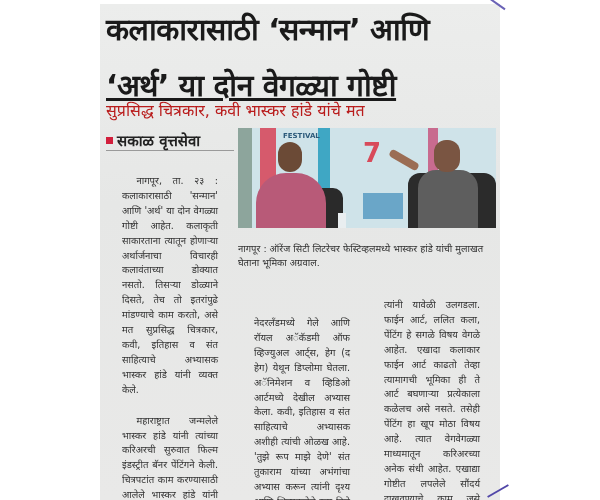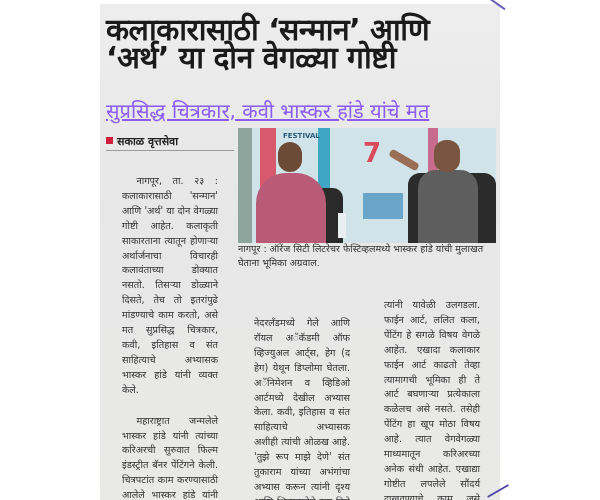--- a/index.html
+++ b/index.html
@@ -2,31 +2,31 @@
 <html><head>
 <meta charset="utf-8">
 <style>
   html, body { margin:0; padding:0; }
   body { width:600px; height:500px; background:#ffffff; position:relative; overflow:hidden;
          font-family:"DejaVu Sans", sans-serif; }
   .clip { position:absolute; left:100px; top:4px; width:400px; height:496px;
           background:linear-gradient(180deg,#ecedec 0%,#e6e7e6 40%,#e9e9e8 100%); }
   .h1 { position:absolute; left:106px; top:8px; font-size:30px; font-weight:bold; color:#1a1a1a;
         letter-spacing:-0.5px; line-height:44px; white-space:nowrap; }
-  .h1.l2 { top:36px; }
-  .sub { position:absolute; left:106px; top:96px; font-size:20px; color:#8b5cf6; white-space:nowrap; line-height:30px;text-decoration:underline; }
+  .h1.l2 { top:64px;text-decoration:underline; }
+  .sub { position:absolute; left:106px; top:96px; font-size:16px; color:#b91c1c; white-space:nowrap; line-height:30px; }
   .byline { position:absolute; left:106px; top:132px; width:128px; height:16px; display:flex; align-items:center;
-            font-size:11px; font-weight:bold; color:#222; border-bottom:1px solid #9a9a9a; padding-bottom:2px; }
+            font-size:15px; font-weight:bold; color:#222; border-bottom:1px solid #9a9a9a; padding-bottom:2px; }
   .byline .sq { width:7px; height:7px; background:#d21f3c; margin-right:4px; }
   .col { position:absolute; font-size:9.6px; line-height:14.9px; color:#333; text-align:justify; }
   .col p { margin:16px; text-indent:1.5em; }
   .col1 { left:106px; top:158px; width:128px; }
   .col2 { left:238px; top:300px; width:128px; }
   .col3 { left:368px; top:282px; width:128px; }
-  .photo { position:absolute; left:238px; top:128px; width:258px; height:115px; overflow:hidden;
+  .photo { position:absolute; left:238px; top:128px; width:258px; height:100px; overflow:hidden;
            background:#cfe3e9; }
   .ph-band { position:absolute; top:0; height:115px; }
   .caption { position:absolute; left:238px; top:242px; width:258px; font-size:9.5px; line-height:14px; color:#333; }
   .pen { position:absolute; right:90px; bottom:8px; width:24px; height:2px; background:#5147a8; transform:rotate(-30deg); }
   .pen2 { position:absolute; left:485px; top:2px; width:22px; height:2px; background:#6a62b6; transform:rotate(35deg); }
 </style>
 </head>
 <body>
 
 <div class="clip"></div>

